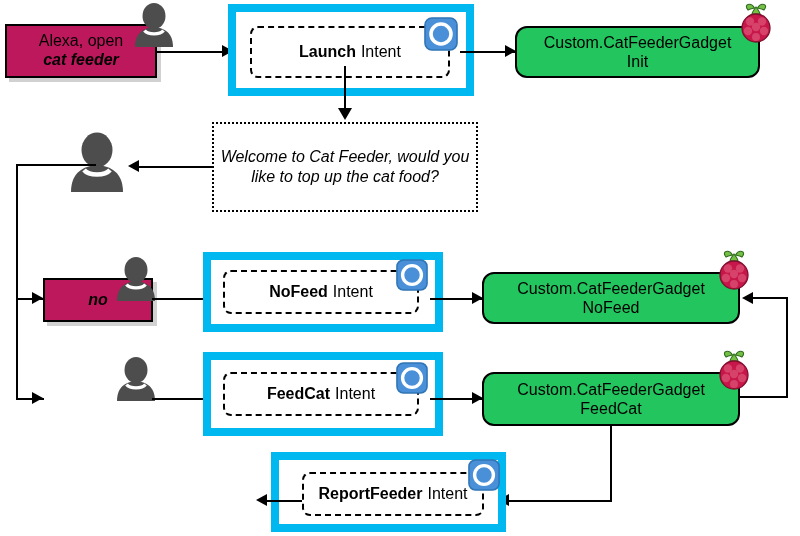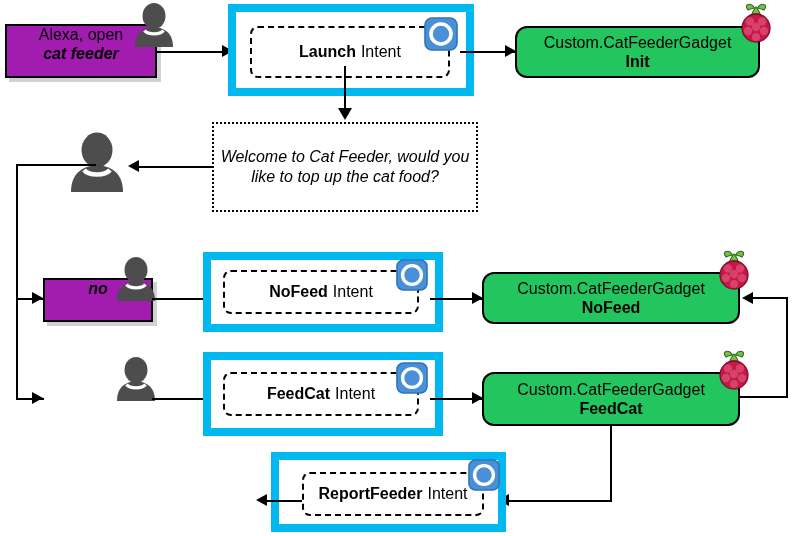--- a/index.html
+++ b/index.html
@@ -3,22 +3,22 @@
 <meta charset="utf-8">
 <style>
   html,body{margin:0;padding:0;background:#ffffff;}
   body{font-family:"Liberation Sans",sans-serif;}
   #canvas{position:relative;width:800px;height:536px;background:#ffffff;overflow:hidden;}
 
   .abs{position:absolute;box-sizing:border-box;}
 
   
   .utterance{
-    background:#a21caf;border:2px solid #000;
-    display:flex;justify-content:center;text-align:center;
+    background:#be185d;border:2px solid #000;
+    display:flex;align-items:center;justify-content:center;text-align:center;
     font-size:16px;line-height:1.18;color:#000;
     box-shadow:4px 4px 0 0 rgba(0,0,0,0.18);
   }
   .utterance b{font-weight:bold;font-style:italic;}
 
   
   .dotted{
     background:#ffffff;border:2px dotted #000;
     display:flex;align-items:center;justify-content:center;text-align:center;
     font-style:italic;font-size:16px;line-height:1.25;color:#000;
@@ -35,21 +35,21 @@
     font-size:16px;color:#000;white-space:nowrap;
   }
   .intent .nm{font-weight:bold;margin-right:5px;}
 
   
   .gadget{
     background:#22c55e;border:2.5px solid #000;border-radius:12px;
     display:flex;flex-direction:column;align-items:center;justify-content:center;
     text-align:center;font-size:16px;line-height:1.2;color:#000;
   }
-  .gadget .ln2{font-weight:bold;}
+  .gadget .ln2{font-weight:normal;}
 
   
   .hline{background:#000;height:2px;}
   .vline{background:#000;width:2px;}
   .arrow-r{width:0;height:0;border-top:6px solid transparent;border-bottom:6px solid transparent;border-left:11px solid #000;}
   .arrow-l{width:0;height:0;border-top:6px solid transparent;border-bottom:6px solid transparent;border-right:11px solid #000;}
   .arrow-d{width:0;height:0;border-left:7px solid transparent;border-right:7px solid transparent;border-top:12px solid #000;}
 
   .icon{display:block;}
 </style>

